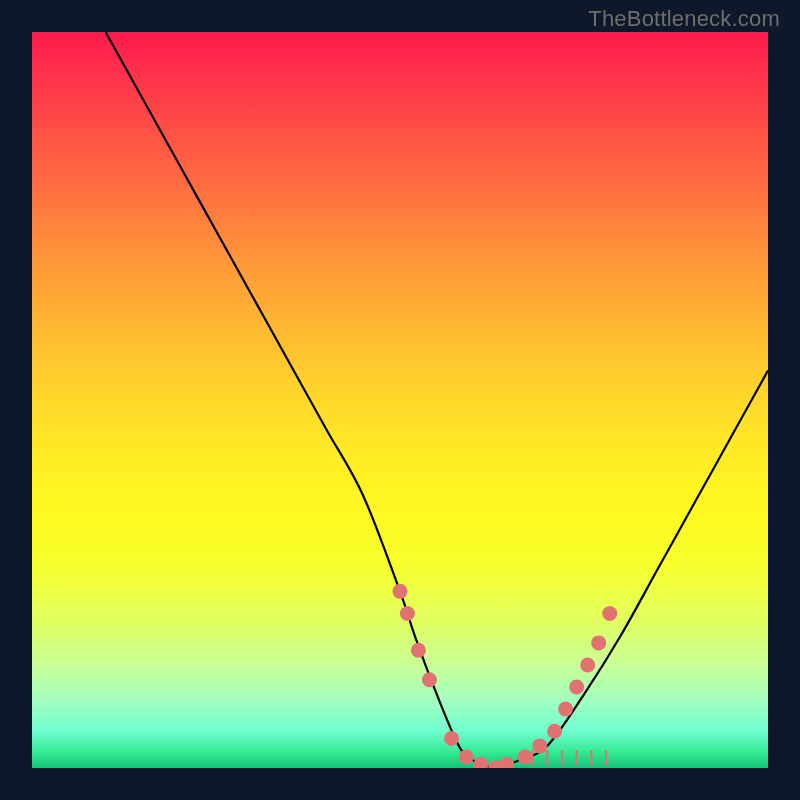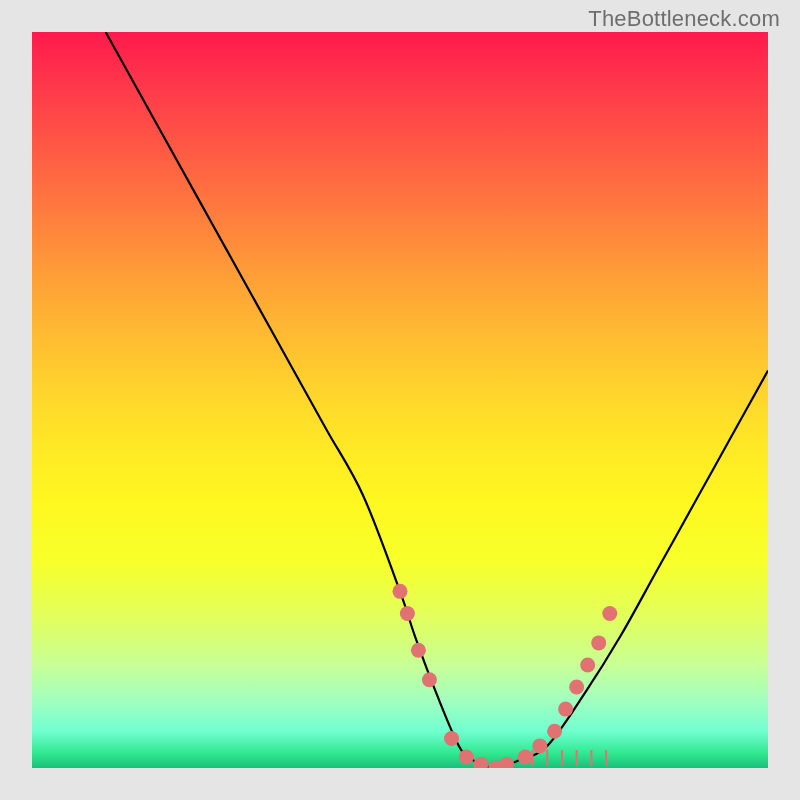--- a/index.html
+++ b/index.html
@@ -9,21 +9,21 @@
     height: 800px;
     background: #000;
     overflow: hidden;
   }
   .frame {
     position: absolute;
     left: 0;
     top: 0;
     width: 800px;
     height: 800px;
-    background: #e5e5e5;
+    background: #0f172a;
   }
   .plot-area {
     position: absolute;
     left: 32px;
     top: 32px;
     width: 736px;
     height: 736px;
     background: linear-gradient(to bottom,
       #ff1a4d 0%,
       #ff3b4a 8%,

